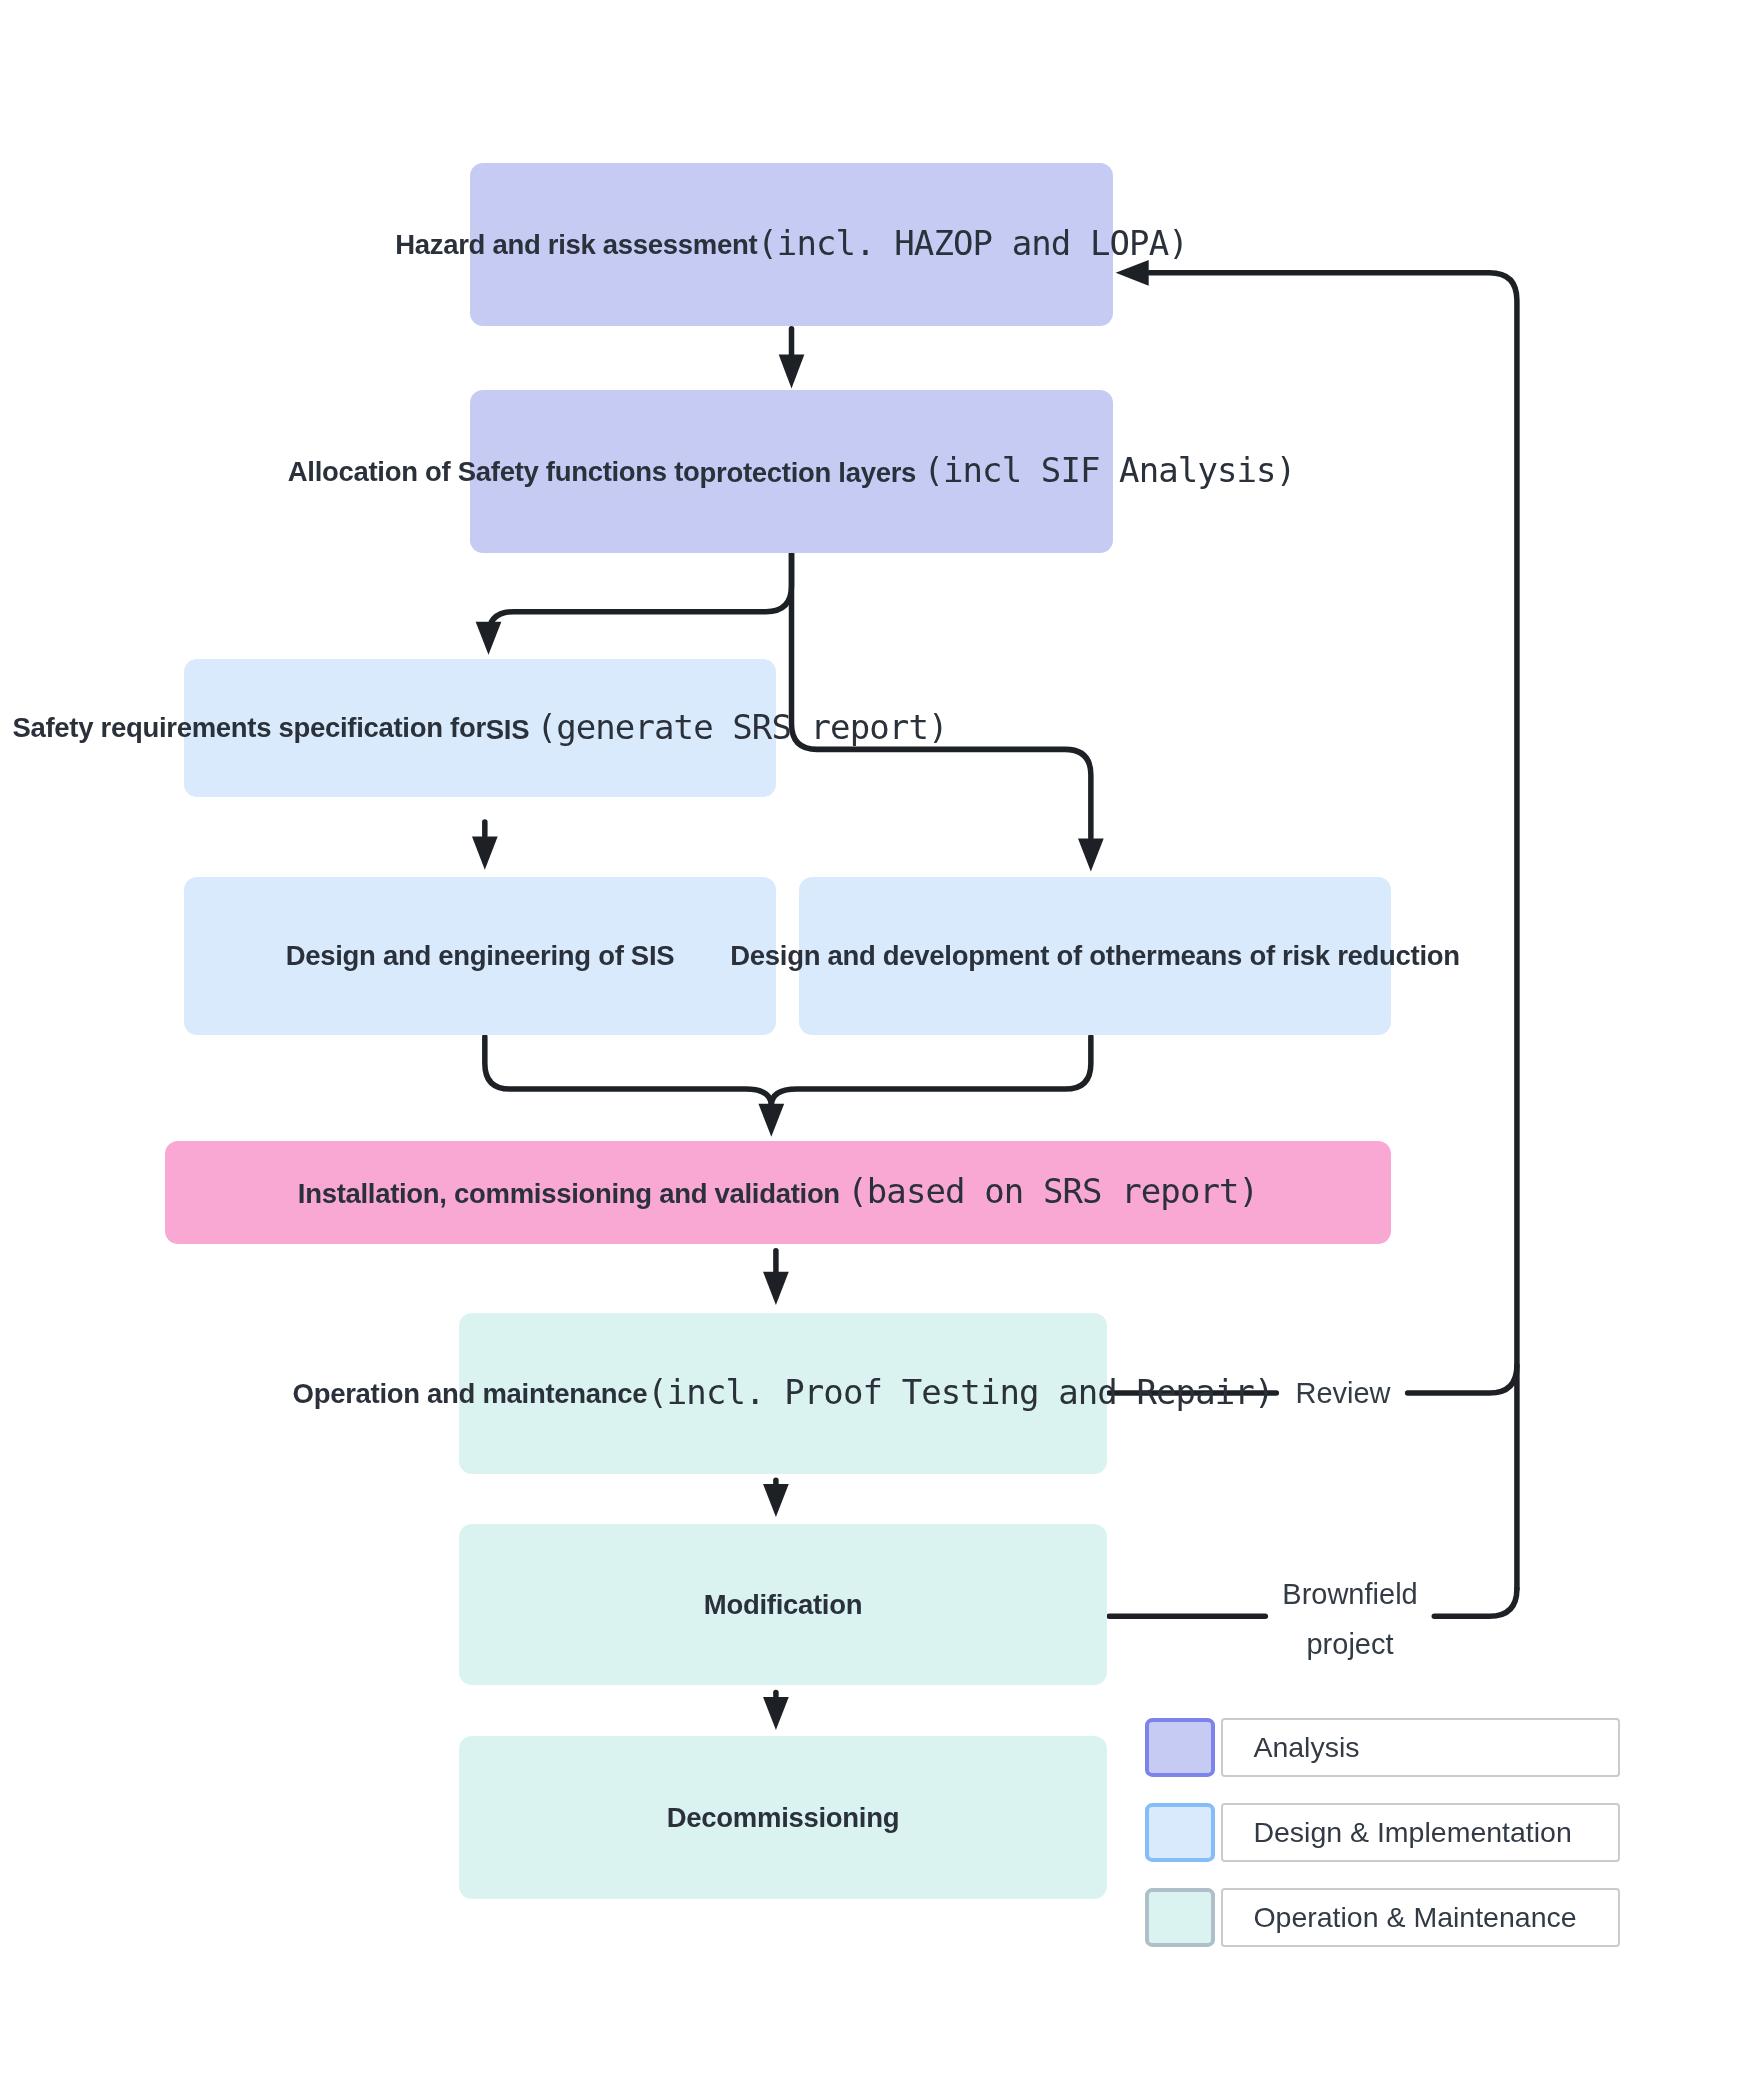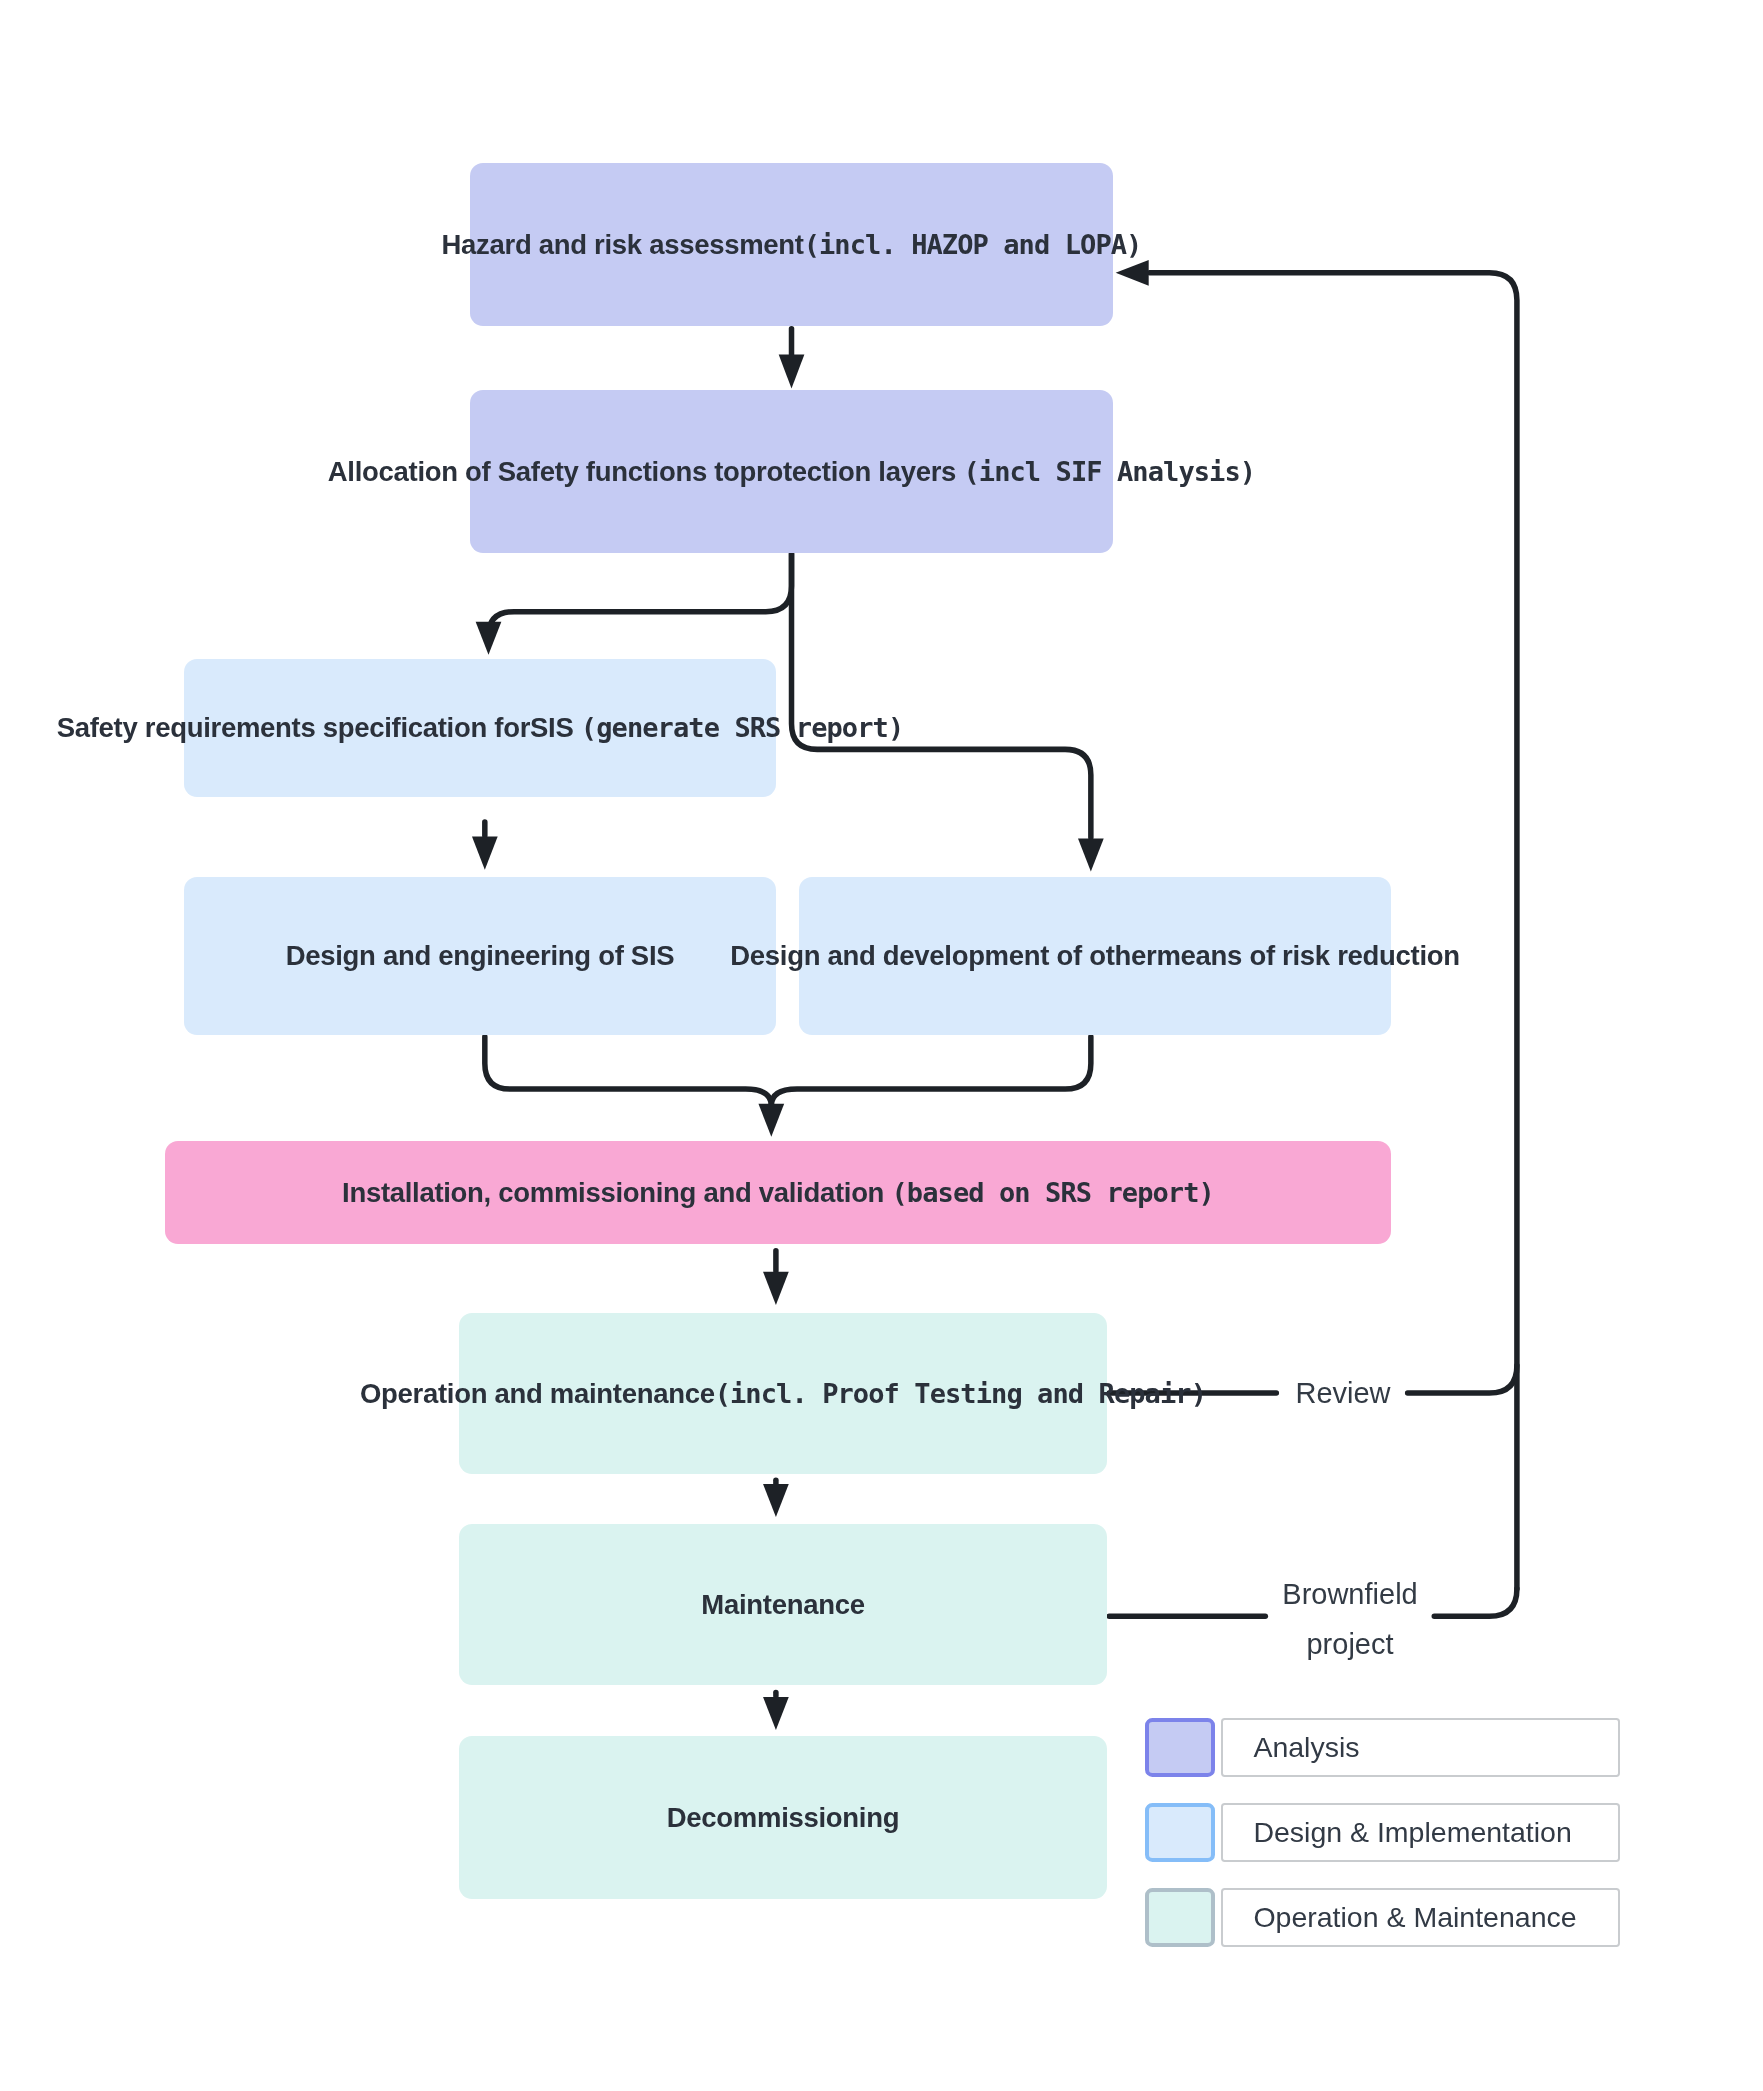--- a/index.html
+++ b/index.html
@@ -16,21 +16,21 @@
     border-radius:13px;
     display:flex;flex-direction:row;
     align-items:center;justify-content:center;
     text-align:center;
     color:#2b313b;
     font-size:27.5px;
     line-height:48px;
   }
   .bx-line{white-space:nowrap;}
   .seg-b{font-weight:700;letter-spacing:-0.3px;font-family:"Liberation Sans",sans-serif;}
-  .seg-m{font-family:"DejaVu Sans Mono",monospace;font-weight:700;font-size:27px;letter-spacing:-0.9px;}
+  .seg-m{font-family:"DejaVu Sans Mono",monospace;font-weight:400;font-size:34px;letter-spacing:-0.9px;}
   .fill-analysis{background:#c5cbf3;}
   .fill-design{background:#d9eafc;}
   .fill-om{background:#daf3f0;}
   .edge-label{
     position:absolute;
     transform:translate(-50%,-50%);
     color:#333b45;font-size:29px;line-height:50px;
     text-align:center;white-space:nowrap;
   }
   .legend{position:absolute;left:1145px;top:1718px;}
@@ -114,21 +114,21 @@
   <div class="node fill-design" style="left: 165px; top: 1141px; width: 1226px; height: 103px; background: #f9a8d4;">
       <div class="bx-line"><span class="seg-b">Installation, commissioning and validation </span><span class="seg-m">(based on SRS report)</span></div>
     </div>
 
   <div class="node fill-om" style="left: 459px; top: 1313px; width: 648px; height: 161px; background: rgb(218, 243, 240);">
       <div class="bx-line"><span class="seg-b">Operation and maintenance</span></div>
       <div class="bx-line"><span class="seg-m">(incl. Proof Testing and Repair)</span></div>
     </div>
 
   <div class="node fill-om" style="left: 459px; top: 1524px; width: 648px; height: 161px; background: rgb(218, 243, 240);">
-      <div class="bx-line"><span class="seg-b">Maintenance</span></div>
+      <div class="bx-line"><span class="seg-b">Modification</span></div>
     </div>
 
   <div class="node fill-om" style="left: 459px; top: 1736px; width: 648px; height: 163px; background: rgb(218, 243, 240);">
       <div class="bx-line"><span class="seg-b">Decommissioning</span></div>
     </div>
 
   <div class="edge-label" style="left:1343px;top:1393px;">Review</div>
 
   <div class="edge-label" style="left:1350px;top:1619px;">
     <div>Brownfield</div>

